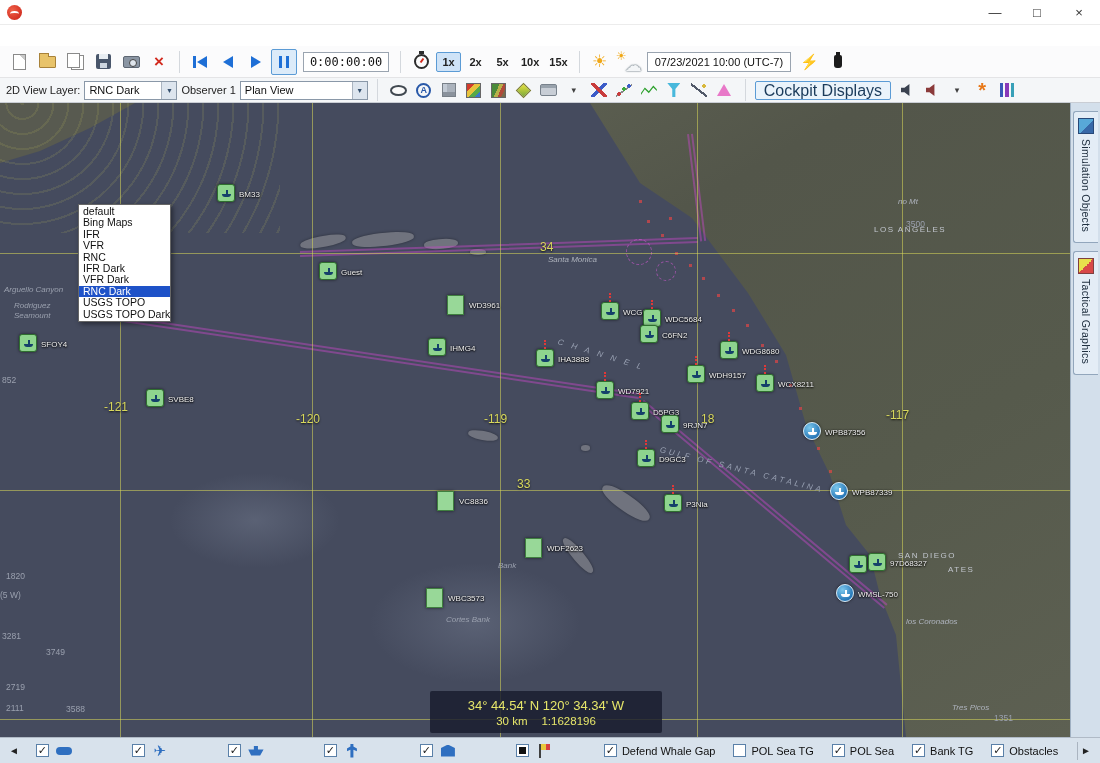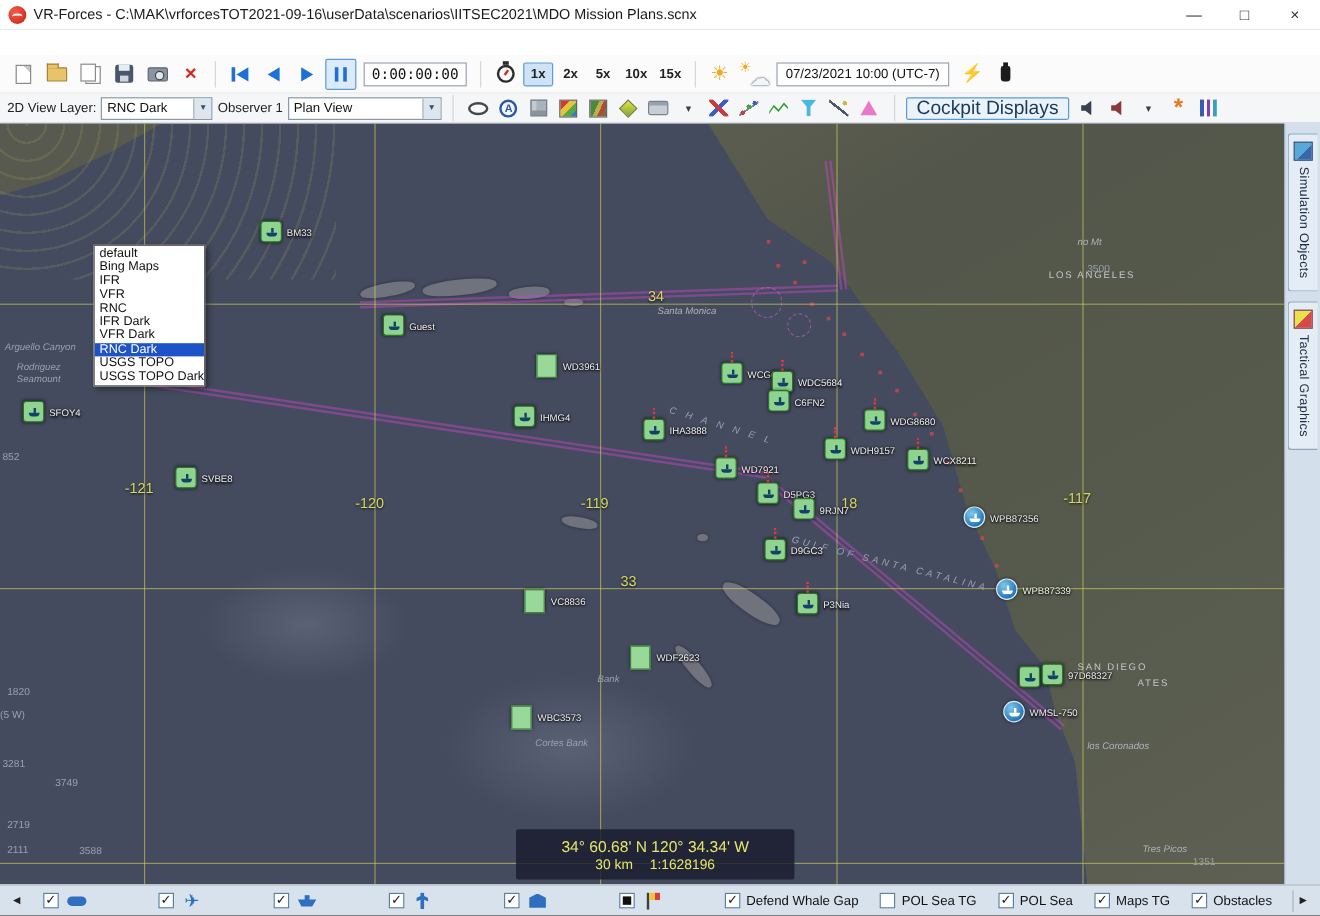--- a/index.html
+++ b/index.html
@@ -173,21 +173,20 @@
   .bbsep{width:1px;height:18px;background:#aab4c0;flex:none;}
   .bbsep.push{margin-left:auto;}
 </style>
 </head>
 <body>
 
 <div class="window">
 
   <div class="titlebar">
     <span class="logo"></span>
-    <span class="title">VR-Forces - C:\MAK\vrforcesTOT2021-09-16\userData\scenarios\IITSEC2021\MDO Mission Plans.scnx</span>
     <span class="wspacer"></span>
     <span class="wctrl">—</span>
     <span class="wctrl">□</span>
     <span class="wctrl">×</span>
   </div>
 
 
   <div class="toolbar1">
     <span class="tbtn">
         <span class="g-newdoc"></span>
@@ -344,21 +343,21 @@
       <div class="isl i7"></div>
       <div class="isl i8"></div>
       <div class="lane l1"></div>
       <div class="lane l2"></div>
       <div class="lane l3"></div>
       <div class="lane l4"></div>
       <div class="mcirc mc1"></div>
       <div class="mcirc mc2"></div>
       <div class="reddots"></div>
       <div class="coordbox">
-        <div class="c1">34° 60.68' N   120° 34.34' W</div>
+        <div class="c1">34° 44.54' N   120° 34.34' W</div>
         <div class="c2">
           <span>30 km</span>
           <span>1:1628196</span>
         </div>
       </div>
     <div class="vline" style="left: 120px;"></div>
         <div class="vline" style="left: 312px;"></div>
         <div class="vline" style="left: 500px;"></div>
         <div class="vline" style="left: 697px;"></div>
         <div class="vline" style="left: 902px;"></div>
@@ -555,21 +554,21 @@
       <span class="bb-item txt">
         <span class="cb"></span>
         <span class="bblabel">POL Sea TG</span>
       </span>
       <span class="bb-item txt">
         <span class="cb on">✓</span>
         <span class="bblabel">POL Sea</span>
       </span>
       <span class="bb-item txt">
         <span class="cb on">✓</span>
-        <span class="bblabel">Maps TG</span>
+        <span class="bblabel">Bank TG</span>
       </span>
       <span class="bb-item txt">
         <span class="cb on">✓</span>
         <span class="bblabel">Obstacles</span>
       </span>
       <span class="bbsep push"></span>
       <span class="bbarrow">►</span>
     </div>
 
 </div>

